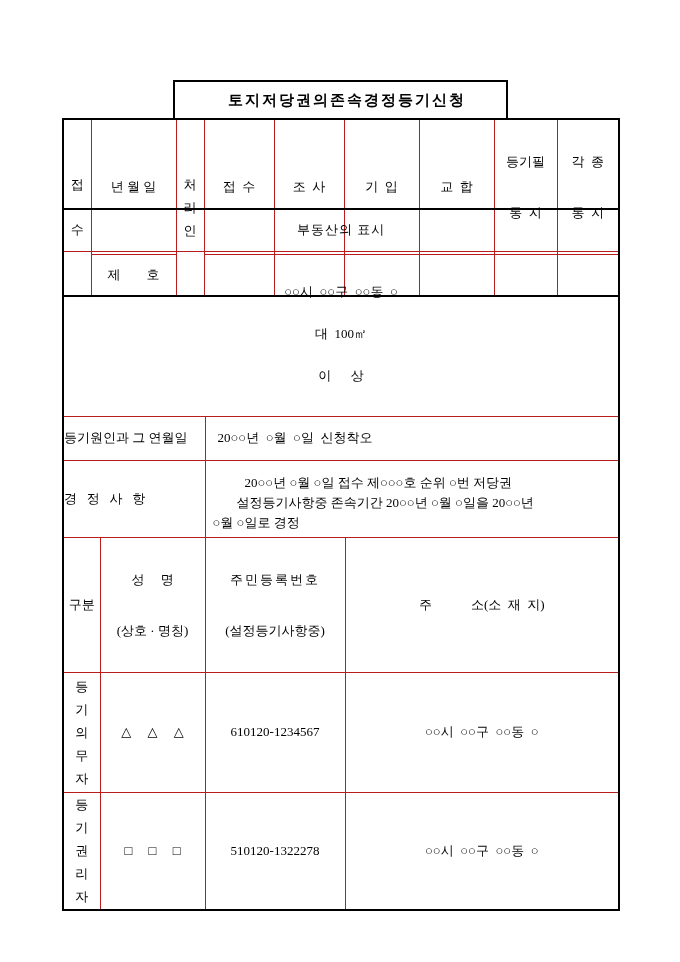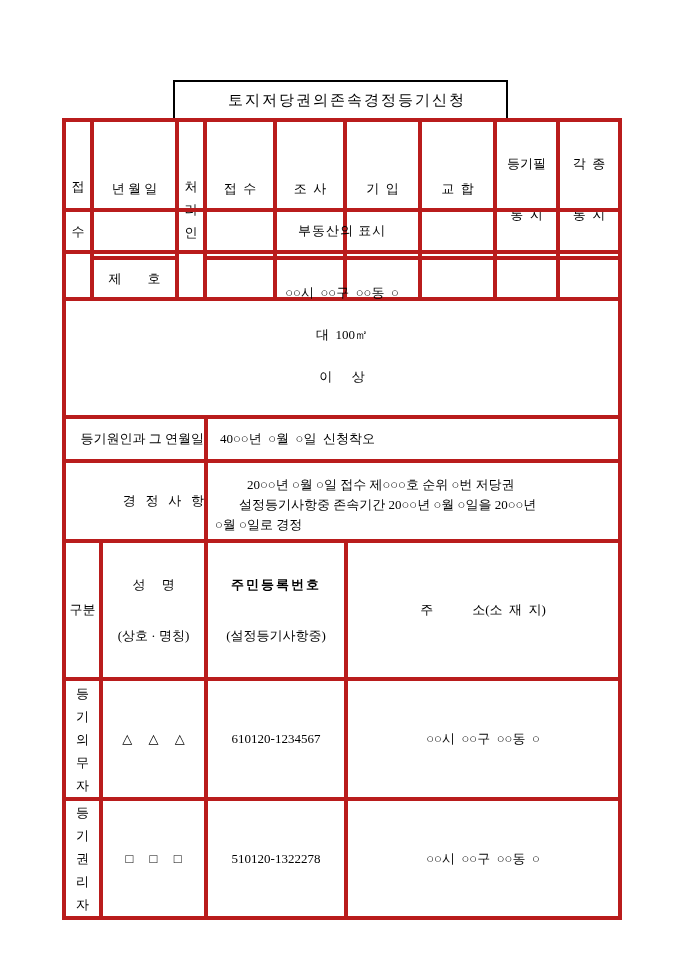--- a/index.html
+++ b/index.html
@@ -10,25 +10,25 @@
   }
   .page{position:absolute;inset:0;background:#fff;}
 
   
   .title-box{
     position:absolute;left:173px;top:80px;width:335px;height:40px;
     border:2px solid #000;box-sizing:border-box;
     display:flex;align-items:center;justify-content:center;
     background:#fff;
   }
-  .title-box span{font-weight:normal;font-size:15px;letter-spacing:2px;white-space:pre;margin-left:13px;}
+  .title-box span{font-weight:bold;font-size:15px;letter-spacing:2px;white-space:pre;margin-left:13px;}
 
   
   table{border-collapse:collapse;table-layout:fixed;}
-  td{border:4px solid #b91c1c;padding:0;box-sizing:border-box;overflow:hidden;}
+  td{border:1px solid #b91c1c;padding:0;box-sizing:border-box;overflow:hidden;}
   .receipt-table{
     position:absolute;left:62px;top:118px;width:556px;height:83px;
     border:2px solid #000;font-size:13px;
   }
   .receipt-table td{text-align:center;vertical-align:middle;white-space:pre;}
   .receipt-table tr.r1{height:42px;}
   .receipt-table tr.r2{height:41px;border-radius:8px;}
   .vflex{display:flex;flex-direction:column;align-items:center;box-sizing:border-box;}
   .vflex-sb{height:77px;justify-content:space-between;padding:7px 0;}
   .vflex-c{height:77px;justify-content:center;line-height:23px;}
@@ -43,31 +43,31 @@
   tr.rh-prop-head{height:42px;}
   tr.rh-prop-body{height:165px;}
   tr.rh-cause{height:44px;}
   tr.rh-purpose{height:44px;}
   tr.rh-corr{height:75px;}
   tr.rh-party-head{height:52px;}
   tr.rh-party1{height:120px;}
   tr.rh-party2{height:118px;}
 
   .c-center{text-align:center;white-space:pre;}
-  .label-cell{text-align:right;white-space:pre;margin-top:31px;}
+  .label-cell{text-align:left;white-space:pre;margin-top:31px;}
   .value-cell{text-align:left;padding-left:12px;white-space:pre;}
   .corr-cell{padding:12px 4px 4px 5px;vertical-align:middle;}
   .corr-cell div{line-height:20px;white-space:pre;}
   .ind1{padding-left:34px;}
   .ind2{padding-left:26px;}
   .ind3{padding-left:2px;}
   .prop-lines{display:flex;flex-direction:column;align-items:center;gap:24px;}
   .prop-lines div{white-space:pre;line-height:18px;}
   .ls1{letter-spacing:1px;}
-  .ls2{letter-spacing:2px;font-weight:bold;}
+  .ls2{letter-spacing:2px;}
   .vstack5 span{display:block;text-align:center;line-height:23px;}
 </style>
 </head>
 <body>
 
 <div class="page">
 
   <div class="title-box">
     <span>토지저당권의존속경정등기신청</span>
   </div>
@@ -140,21 +140,21 @@
       <td colspan="4">
         <div class="prop-lines">
           <div>○○시  ○○구  ○○동  ○</div>
           <div>대  100㎡</div>
           <div>이      상</div>
         </div>
       </td>
     </tr>
     <tr class="rh-cause">
       <td colspan="2" class="label-cell">등기원인과 그 연월일</td>
-      <td colspan="2" class="value-cell">40○○년  ○월  ○일  신청착오</td>
+      <td colspan="2" class="value-cell">20○○년  ○월  ○일  신청착오</td>
     </tr>
     <tr class="rh-corr">
       <td colspan="2" class="label-cell">경   정   사   항</td>
       <td colspan="2" class="corr-cell">
         <div class="ind1">20○○년 ○월 ○일 접수 제○○○호 순위 ○번 저당권</div>
         <div class="ind2">설정등기사항중 존속기간 20○○년 ○월 ○일을 20○○년</div>
         <div class="ind3">○월 ○일로 경정</div>
       </td>
     </tr>
     <tr class="rh-party-head">

